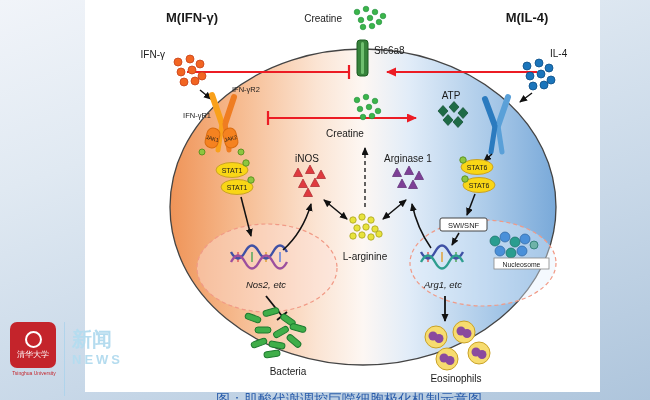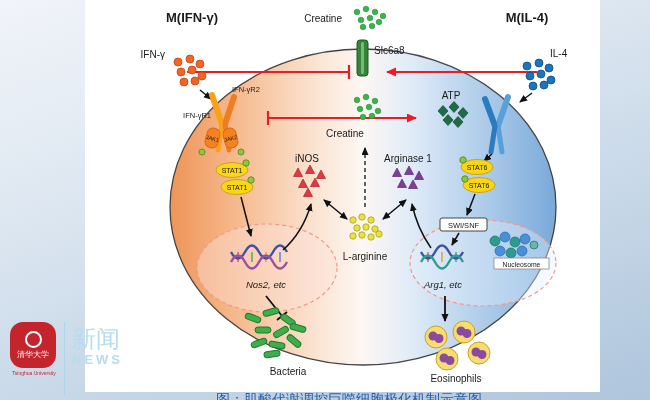--- a/index.html
+++ b/index.html
@@ -3,28 +3,28 @@
 <meta charset="utf-8">
 <style>
   html,body{margin:0;padding:0;}
   body{font-family:"Liberation Sans",sans-serif;}
   .stage{position:relative;width:650px;height:400px;overflow:hidden;
          background:linear-gradient(160deg,#f1f4f9 0%,#e0e9f2 30%,#c8d8e8 65%,#aec5dc 100%);}
   .panel{position:absolute;left:85px;top:0;width:480px;height:392px;background:#ffffff;padding-left:35px;}
   svg text{font-family:"Liberation Sans",sans-serif;fill:#1a1a1a;}
   .watermark{position:absolute;left:10px;top:322px;width:120px;height:74px;display:flex;gap:6px;}
   .logo-box{width:48px;}
-  .logo-sq{width:46px;height:46px;background:#c4242b;border-radius:13px;display:flex;flex-direction:column;
+  .logo-sq{width:46px;height:46px;background:#c4242b;border-radius:7px;display:flex;flex-direction:column;
            align-items:center;justify-content:center;gap:2px;}
   .logo-emblem{width:17px;height:17px;border:2px solid #ffffff;border-radius:50%;box-sizing:border-box;}
   .logo-cn{color:#ffffff;font-size:8px;line-height:9px;text-align:center;}
   .logo-sub{color:#c4242b;font-size:5px;text-align:center;margin-top:2px;white-space:nowrap;}
   .news-block{display:flex;flex-direction:column;justify-content:flex-start;padding-top:4px;
               border-left:1px solid rgba(170,210,235,0.8);padding-left:7px;}
-  .news-cn{color:#b5dcef;font-size:24px;line-height:26px;font-weight:normal;}
+  .news-cn{color:#b5dcef;font-size:20px;line-height:26px;font-weight:bold;}
   .news-en{color:#b5dcef;font-size:13px;letter-spacing:3px;font-weight:bold;}
   .caption{position:absolute;left:50%;transform:translateX(-50%);top:391px;height:9px;overflow:hidden;
            color:#2a5caa;font-size:14px;white-space:nowrap;padding-left:48px;}
 </style>
 </head>
 <body>
 
 <div class="stage">
   <div class="panel">
     <svg width="480" height="392" viewBox="85 0 480 392">

